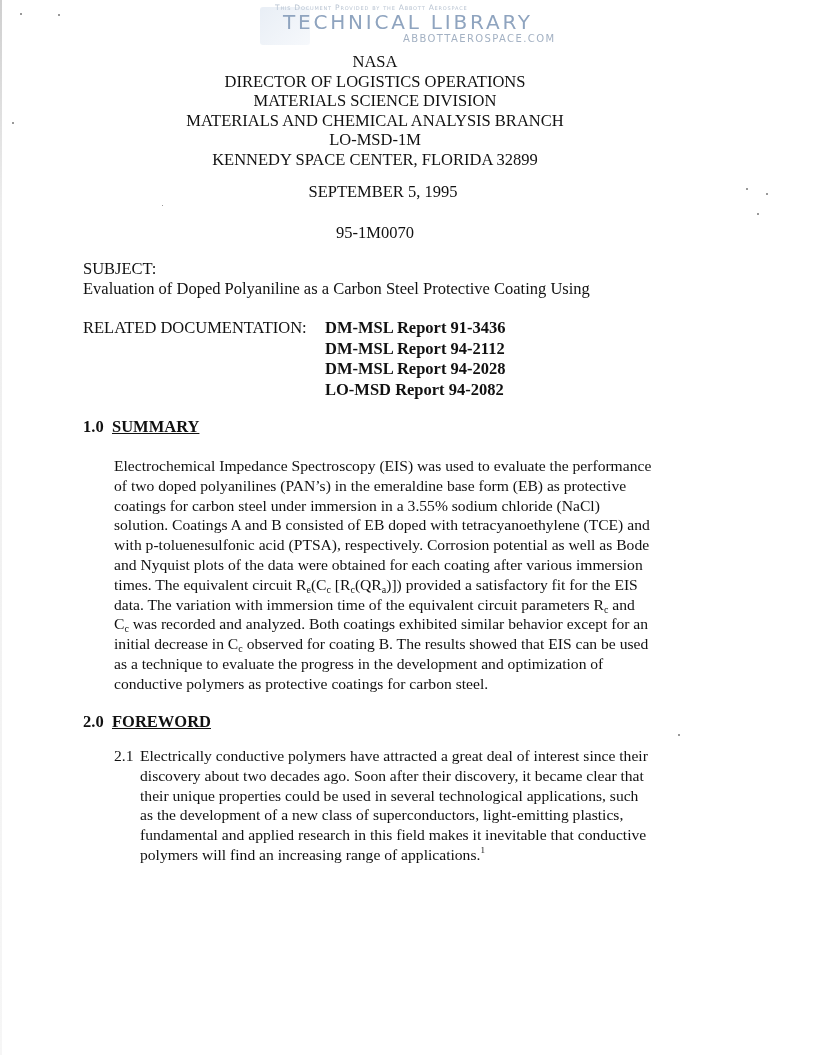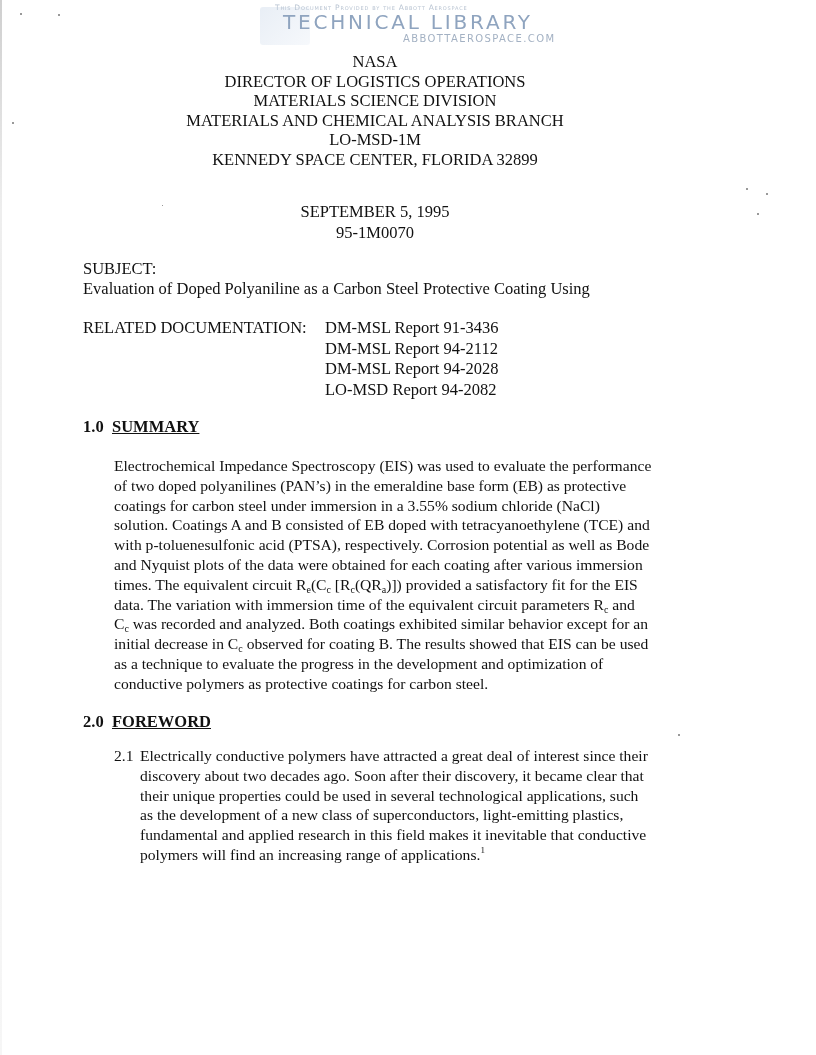--- a/index.html
+++ b/index.html
@@ -94,21 +94,21 @@
     .subject .value { width: 520px; }
     .related {
       position: absolute;
       left: 83px;
       top: 318px;
       font-size: 16.5px;
       line-height: 20.5px;
       display: flex;
     }
     .related .label { width: 242px; white-space: nowrap; }
-    .related ul { list-style: none; margin: 0; padding: 0; }
+    .related ul { list-style: none; margin: 0; padding: 0; font-weight: bold; }
     .related li { white-space: nowrap; }
     .section-head {
       position: absolute;
       left: 83px;
       font-size: 16.5px;
       white-space: nowrap;
       font-weight: bold;
     }
     .section-head .num { display: inline-block; width: 29px; }
     .section-head .title { text-decoration: underline; }
@@ -163,21 +163,21 @@
 
 <div class="header-block">
   <div>NASA</div>
   <div>DIRECTOR OF LOGISTICS OPERATIONS</div>
   <div>MATERIALS SCIENCE DIVISION</div>
   <div>MATERIALS AND CHEMICAL ANALYSIS BRANCH</div>
   <div>LO-MSD-1M</div>
   <div>KENNEDY SPACE CENTER, FLORIDA 32899</div>
 </div>
 
-<div class="centered-line" style="top:202px;">SEPTEMBER 5, 1995</div>
+<div class="centered-line" style="top:182px;margin-left:8px;">SEPTEMBER 5, 1995</div>
 <div class="centered-line" style="top:223px;">95-1M0070</div>
 
 <div class="subject">
   <div class="label">SUBJECT:</div>
   <div class="value">
     <span class="line">Evaluation of Doped Polyaniline as a Carbon Steel Protective Coating Using</span>
   </div>
 </div>
 
 <div class="related">

